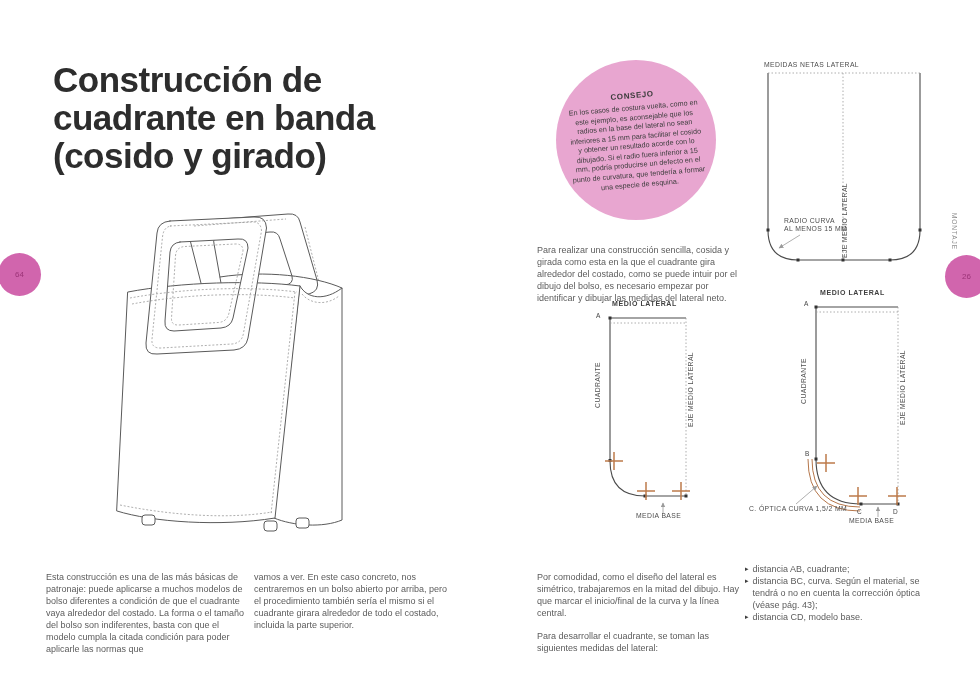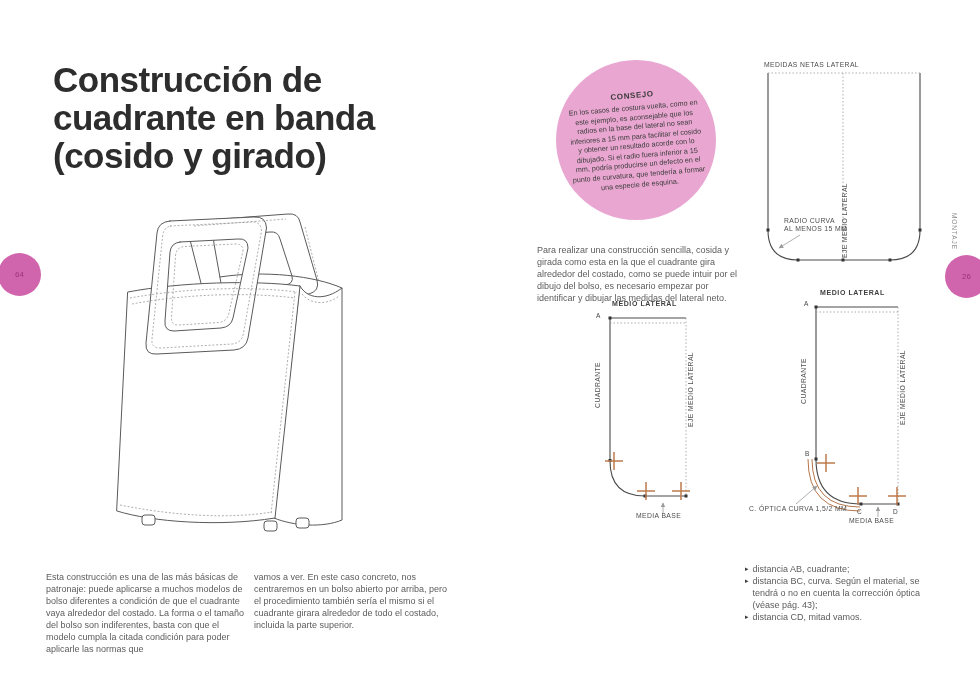--- a/index.html
+++ b/index.html
@@ -203,32 +203,36 @@
   <span class="dlab bold" style="left:820px;top:289px;">MEDIO LATERAL</span>
   <span class="plab" style="left:804px;top:300px;">A</span>
   <span class="plab" style="left:805px;top:450px;">B</span>
   <span class="plab" style="left:857px;top:508px;">C</span>
   <span class="plab" style="left:893px;top:508px;">D</span>
   <span class="vlab" style="left:800px;top:358px;">CUADRANTE</span>
   <span class="vlab" style="left:899px;top:350px;">EJE MEDIO LATERAL</span>
   <span class="dlab" style="left:749px;top:505px;">C. ÓPTICA CURVA 1,5/2 MM</span>
   <span class="dlab" style="left:849px;top:517px;">MEDIA BASE</span>
 
+  <div class="body-col" style="left:537px;top:563px;width:207px;">
+    <p>Por comodidad, como el diseño del lateral es simétrico, trabajaremos en la mitad del dibujo. Hay que marcar el inicio/final de la curva y la línea central.</p>
+    <p>Para desarrollar el cuadrante, se toman las siguientes medidas del lateral:</p>
+  </div>
   <div class="bullet-list">
     <div class="bullet">
       <span class="bmark">▸</span>
       <span>distancia AB, cuadrante;</span>
     </div>
     <div class="bullet">
       <span class="bmark">▸</span>
       <span>distancia BC, curva. Según el material, se tendrá o no en cuenta la corrección óptica (véase pág. 43);</span>
     </div>
     <div class="bullet">
       <span class="bmark">▸</span>
-      <span>distancia CD, mitad vamos.</span>
+      <span>distancia CD, modelo base.</span>
     </div>
   </div>
 
   <span class="spine-label" style="left:951px;top:213px;">MONTAJE</span>
   <div class="page-dot" style="left:945px;top:255px;">
     <span>26</span>
   </div>
 
 </div>
 

